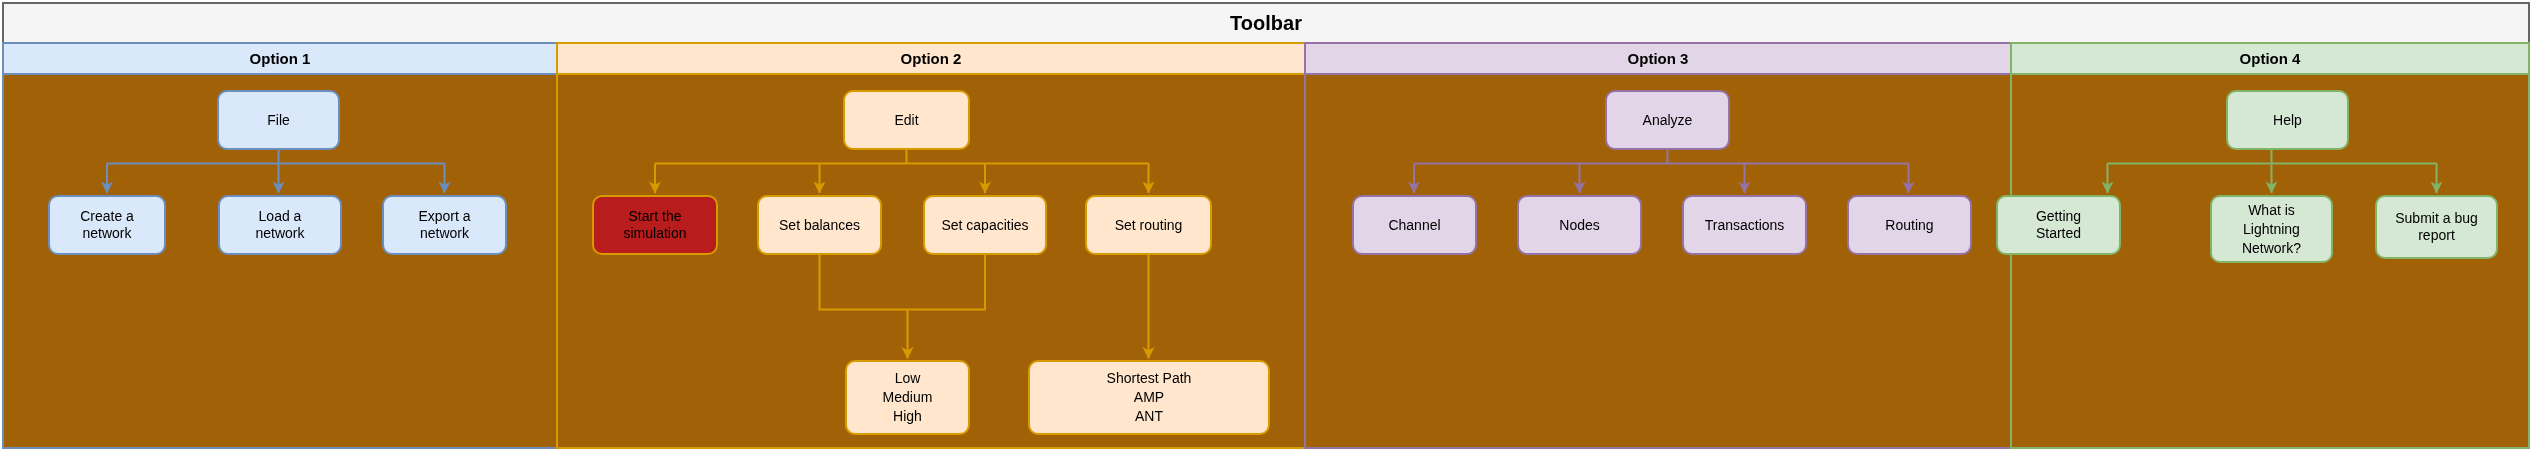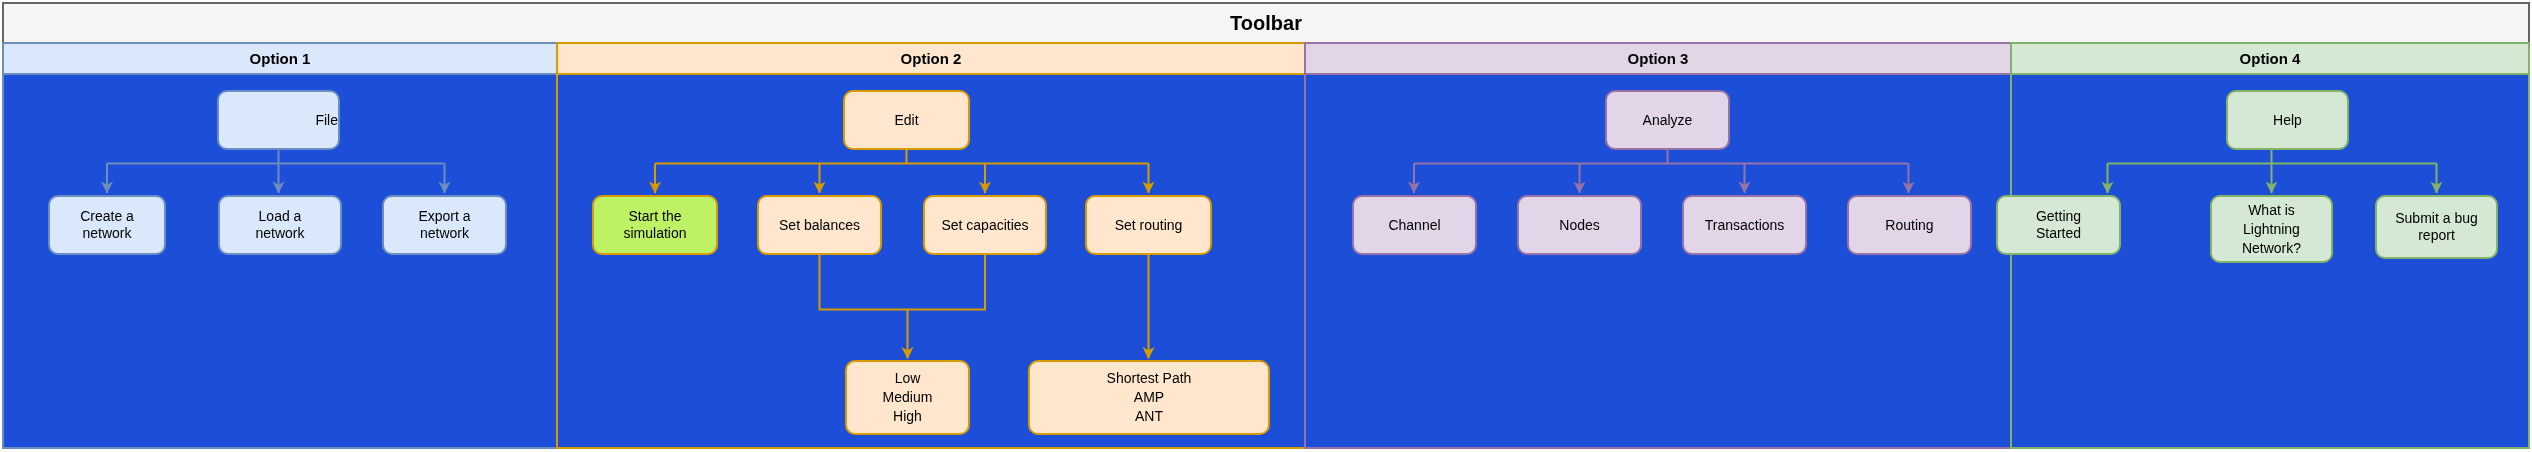--- a/index.html
+++ b/index.html
@@ -11,21 +11,21 @@
     position:absolute;left:2px;top:2px;width:2528px;height:447px;
     box-sizing:border-box;border:2px solid #666666;background:#fff;
   }
   .toolbar-band{
     position:absolute;left:0;top:0;right:0;height:39px;
     display:flex;align-items:center;justify-content:center;
     border-bottom:1px solid #666666;
     font-size:20px;font-weight:bold;
   }
   .swimlane{
-    position:absolute;box-sizing:border-box;border:2px solid;background:#1d4ed8;
+    position:absolute;box-sizing:border-box;border:2px solid;background:#a16207;
   }
   .swimlane-head{
     height:29px;border-bottom:2px solid;
     display:flex;align-items:center;justify-content:center;
     font-size:15px;font-weight:bold;
   }
   .node{
     position:absolute;box-sizing:border-box;border:2px solid;border-radius:10px;
     display:flex;flex-direction:column;align-items:center;justify-content:center;
     text-align:center;font-size:14px;line-height:17px;z-index:3;
@@ -79,21 +79,21 @@
       <path d="M2107.5,163.5 L2436.5,163.5" fill="none" stroke="#82b366" stroke-width="2"></path>
       <path d="M2107.5,163.5 L2107.5,193" fill="none" stroke="#82b366" stroke-width="2" marker-end="url(#arr3)"></path>
       <path d="M2271.5,163.5 L2271.5,193" fill="none" stroke="#82b366" stroke-width="2" marker-end="url(#arr3)"></path>
       <path d="M2436.5,163.5 L2436.5,193" fill="none" stroke="#82b366" stroke-width="2" marker-end="url(#arr3)"></path>
     </svg>
 <div class="swimlane" style="left: 2px; top: 42px; width: 556px; height: 407px; border-color: rgb(108, 142, 191);">
       <div class="swimlane-head" style="background: rgb(218, 232, 252); border-bottom-color: rgb(108, 142, 191);">
         <span>Option 1</span>
       </div>
     </div>
-    <div class="node" style="left: 217px; top: 90px; width: 123px; height: 60px; background: rgb(218, 232, 252); border-color: rgb(108, 142, 191); align-items: flex-end;">
+    <div class="node" style="left: 217px; top: 90px; width: 123px; height: 60px; background: rgb(218, 232, 252); border-color: rgb(108, 142, 191);">
       <div>File</div>
     </div>
     <div class="node" style="left: 48px; top: 195px; width: 118px; height: 60px; background: rgb(218, 232, 252); border-color: rgb(108, 142, 191);">
       <div>Create a</div>
       <div>network</div>
     </div>
     <div class="node" style="left: 218px; top: 195px; width: 124px; height: 60px; background: rgb(218, 232, 252); border-color: rgb(108, 142, 191);">
       <div>Load a</div>
       <div>network</div>
     </div>
@@ -102,21 +102,21 @@
       <div>network</div>
     </div>
     <div class="swimlane" style="left: 556px; top: 42px; width: 750px; height: 407px; border-color: rgb(215, 155, 0);">
       <div class="swimlane-head" style="background: rgb(255, 230, 204); border-bottom-color: rgb(215, 155, 0);">
         <span>Option 2</span>
       </div>
     </div>
     <div class="node" style="left: 843px; top: 90px; width: 127px; height: 60px; background: rgb(255, 230, 204); border-color: rgb(215, 155, 0);">
       <div>Edit</div>
     </div>
-    <div class="node" style="left: 592px; top: 195px; width: 126px; height: 60px; background: #bef264; border-color: rgb(215, 155, 0);">
+    <div class="node" style="left: 592px; top: 195px; width: 126px; height: 60px; background: #b91c1c; border-color: rgb(215, 155, 0);">
       <div>Start the</div>
       <div>simulation</div>
     </div>
     <div class="node" style="left: 757px; top: 195px; width: 125px; height: 60px; background: rgb(255, 230, 204); border-color: rgb(215, 155, 0);">
       <div>Set balances</div>
     </div>
     <div class="node" style="left: 923px; top: 195px; width: 124px; height: 60px; background: rgb(255, 230, 204); border-color: rgb(215, 155, 0);">
       <div>Set capacities</div>
     </div>
     <div class="node" style="left: 1085px; top: 195px; width: 127px; height: 60px; background: rgb(255, 230, 204); border-color: rgb(215, 155, 0);">

